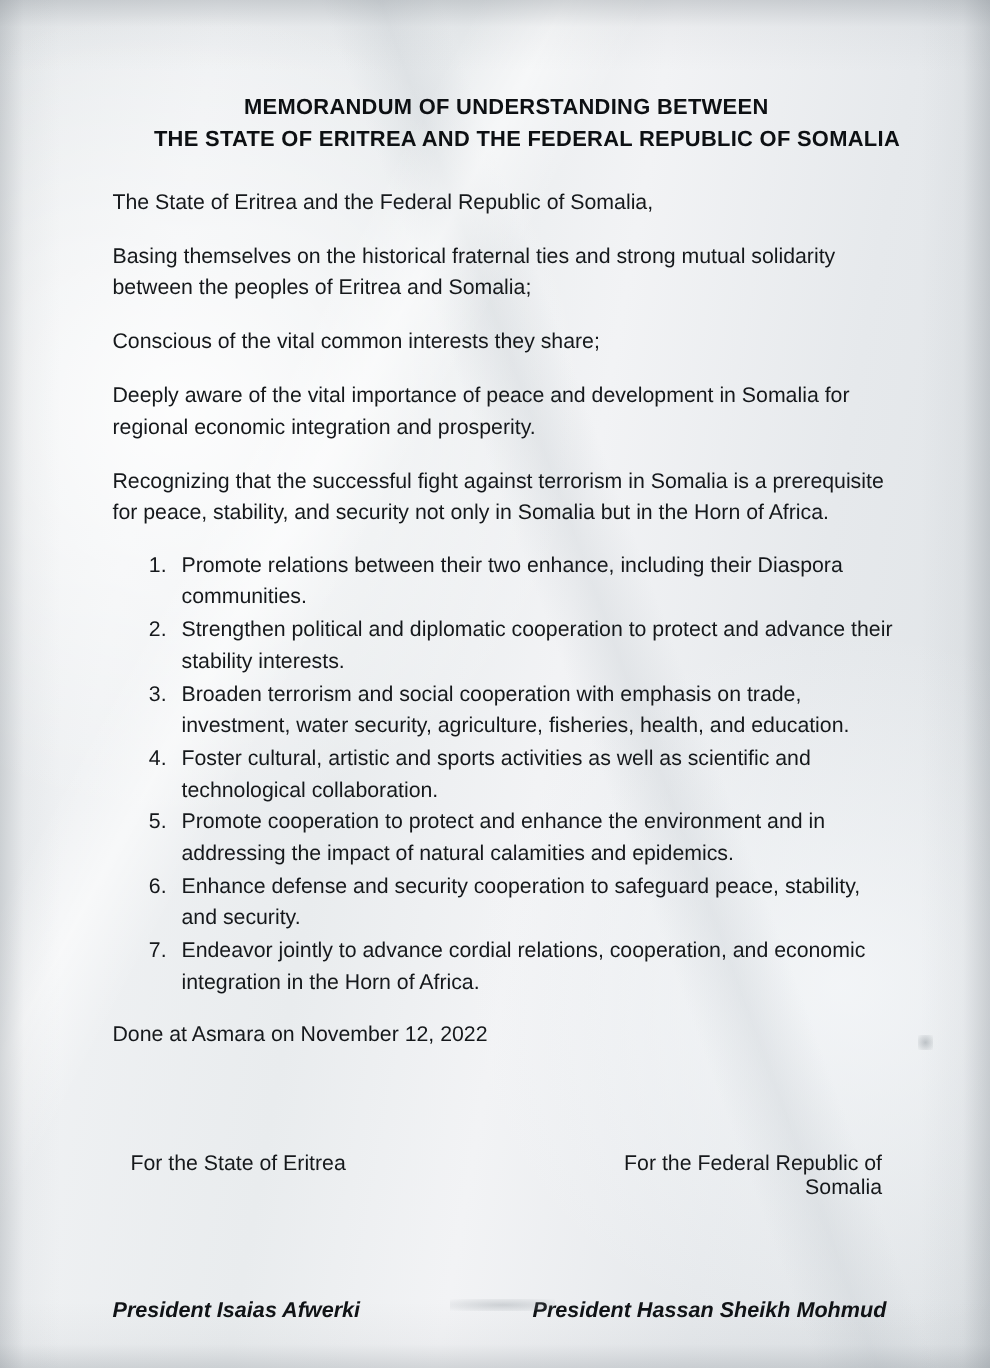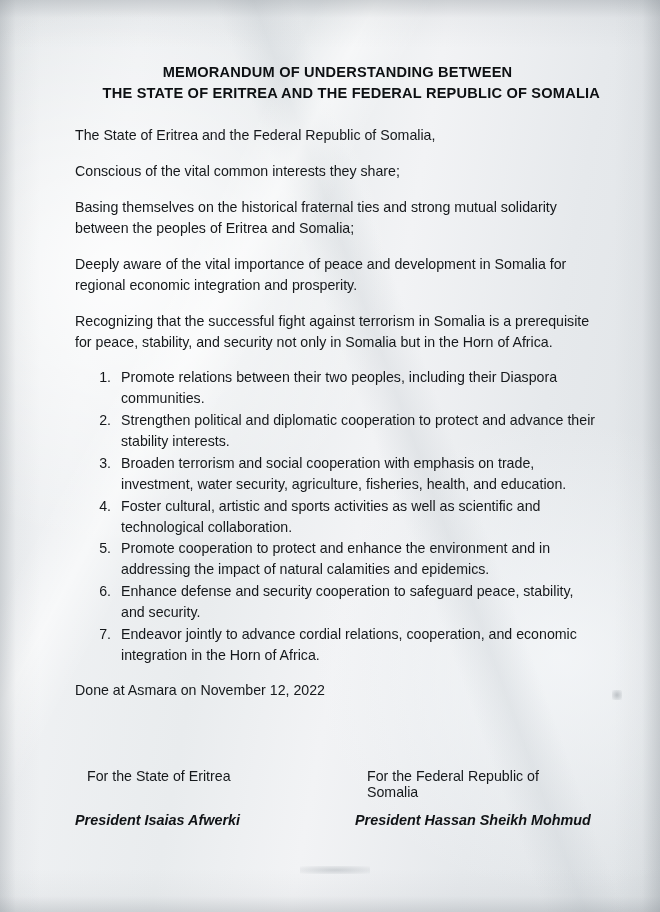--- a/index.html
+++ b/index.html
@@ -94,26 +94,28 @@
   .signblock {
     display: flex;
     margin-top: 58px;
     font-size: 14.2px;
   }
   .sign-col-left {
     width: 280px;
   }
   .sign-col-right {
     flex: 1;
+    text-align: right;
   }
   .sign-label {
     margin: 12px;
   }
   .namesrow {
     display: flex;
+    margin-top: 54px;
   }
   .name {
     font-weight: bold;
     font-style: italic;
     font-size: 14.4px;
     color: #101316;
   }
   .name-left { width: 280px; }
   .name-right { flex: 1; }
   
@@ -142,27 +144,27 @@
   <div class="smudge b"></div>
 
   <div id="doc">
 
     <h1 class="title">
       <span>MEMORANDUM OF UNDERSTANDING BETWEEN</span>
       <span class="line2">THE STATE OF ERITREA AND THE FEDERAL REPUBLIC OF SOMALIA</span>
     </h1>
 
     <p class="para">The State of Eritrea and the Federal Republic of Somalia,</p>
+    <p class="para">Basing themselves on the historical fraternal ties and strong mutual solidarity between the peoples of Eritrea and Somalia;</p>
     <p class="para">Conscious of the vital common interests they share;</p>
-    <p class="para">Basing themselves on the historical fraternal ties and strong mutual solidarity between the peoples of Eritrea and Somalia;</p>
     <p class="para">Deeply aware of the vital importance of peace and development in Somalia for regional economic integration and prosperity.</p>
     <p class="para">Recognizing that the successful fight against terrorism in Somalia is a prerequisite for peace, stability, and security not only in Somalia but in the Horn of Africa.</p>
 
     <ol class="clauses">
-      <li>Promote relations between their two peoples, including their Diaspora communities.</li>
+      <li>Promote relations between their two enhance, including their Diaspora communities.</li>
       <li>Strengthen political and diplomatic cooperation to protect and advance their stability interests.</li>
       <li>Broaden terrorism and social cooperation with emphasis on trade, investment, water security, agriculture, fisheries, health, and education.</li>
       <li>Foster cultural, artistic and sports activities as well as scientific and technological collaboration.</li>
       <li>Promote cooperation to protect and enhance the environment and in addressing the impact of natural calamities and epidemics.</li>
       <li>Enhance defense and security cooperation to safeguard peace, stability, and security.</li>
       <li>Endeavor jointly to advance cordial relations, cooperation, and economic integration in the Horn of Africa.</li>
     </ol>
 
     <p class="donenote">Done at Asmara on November 12, 2022</p>
 

